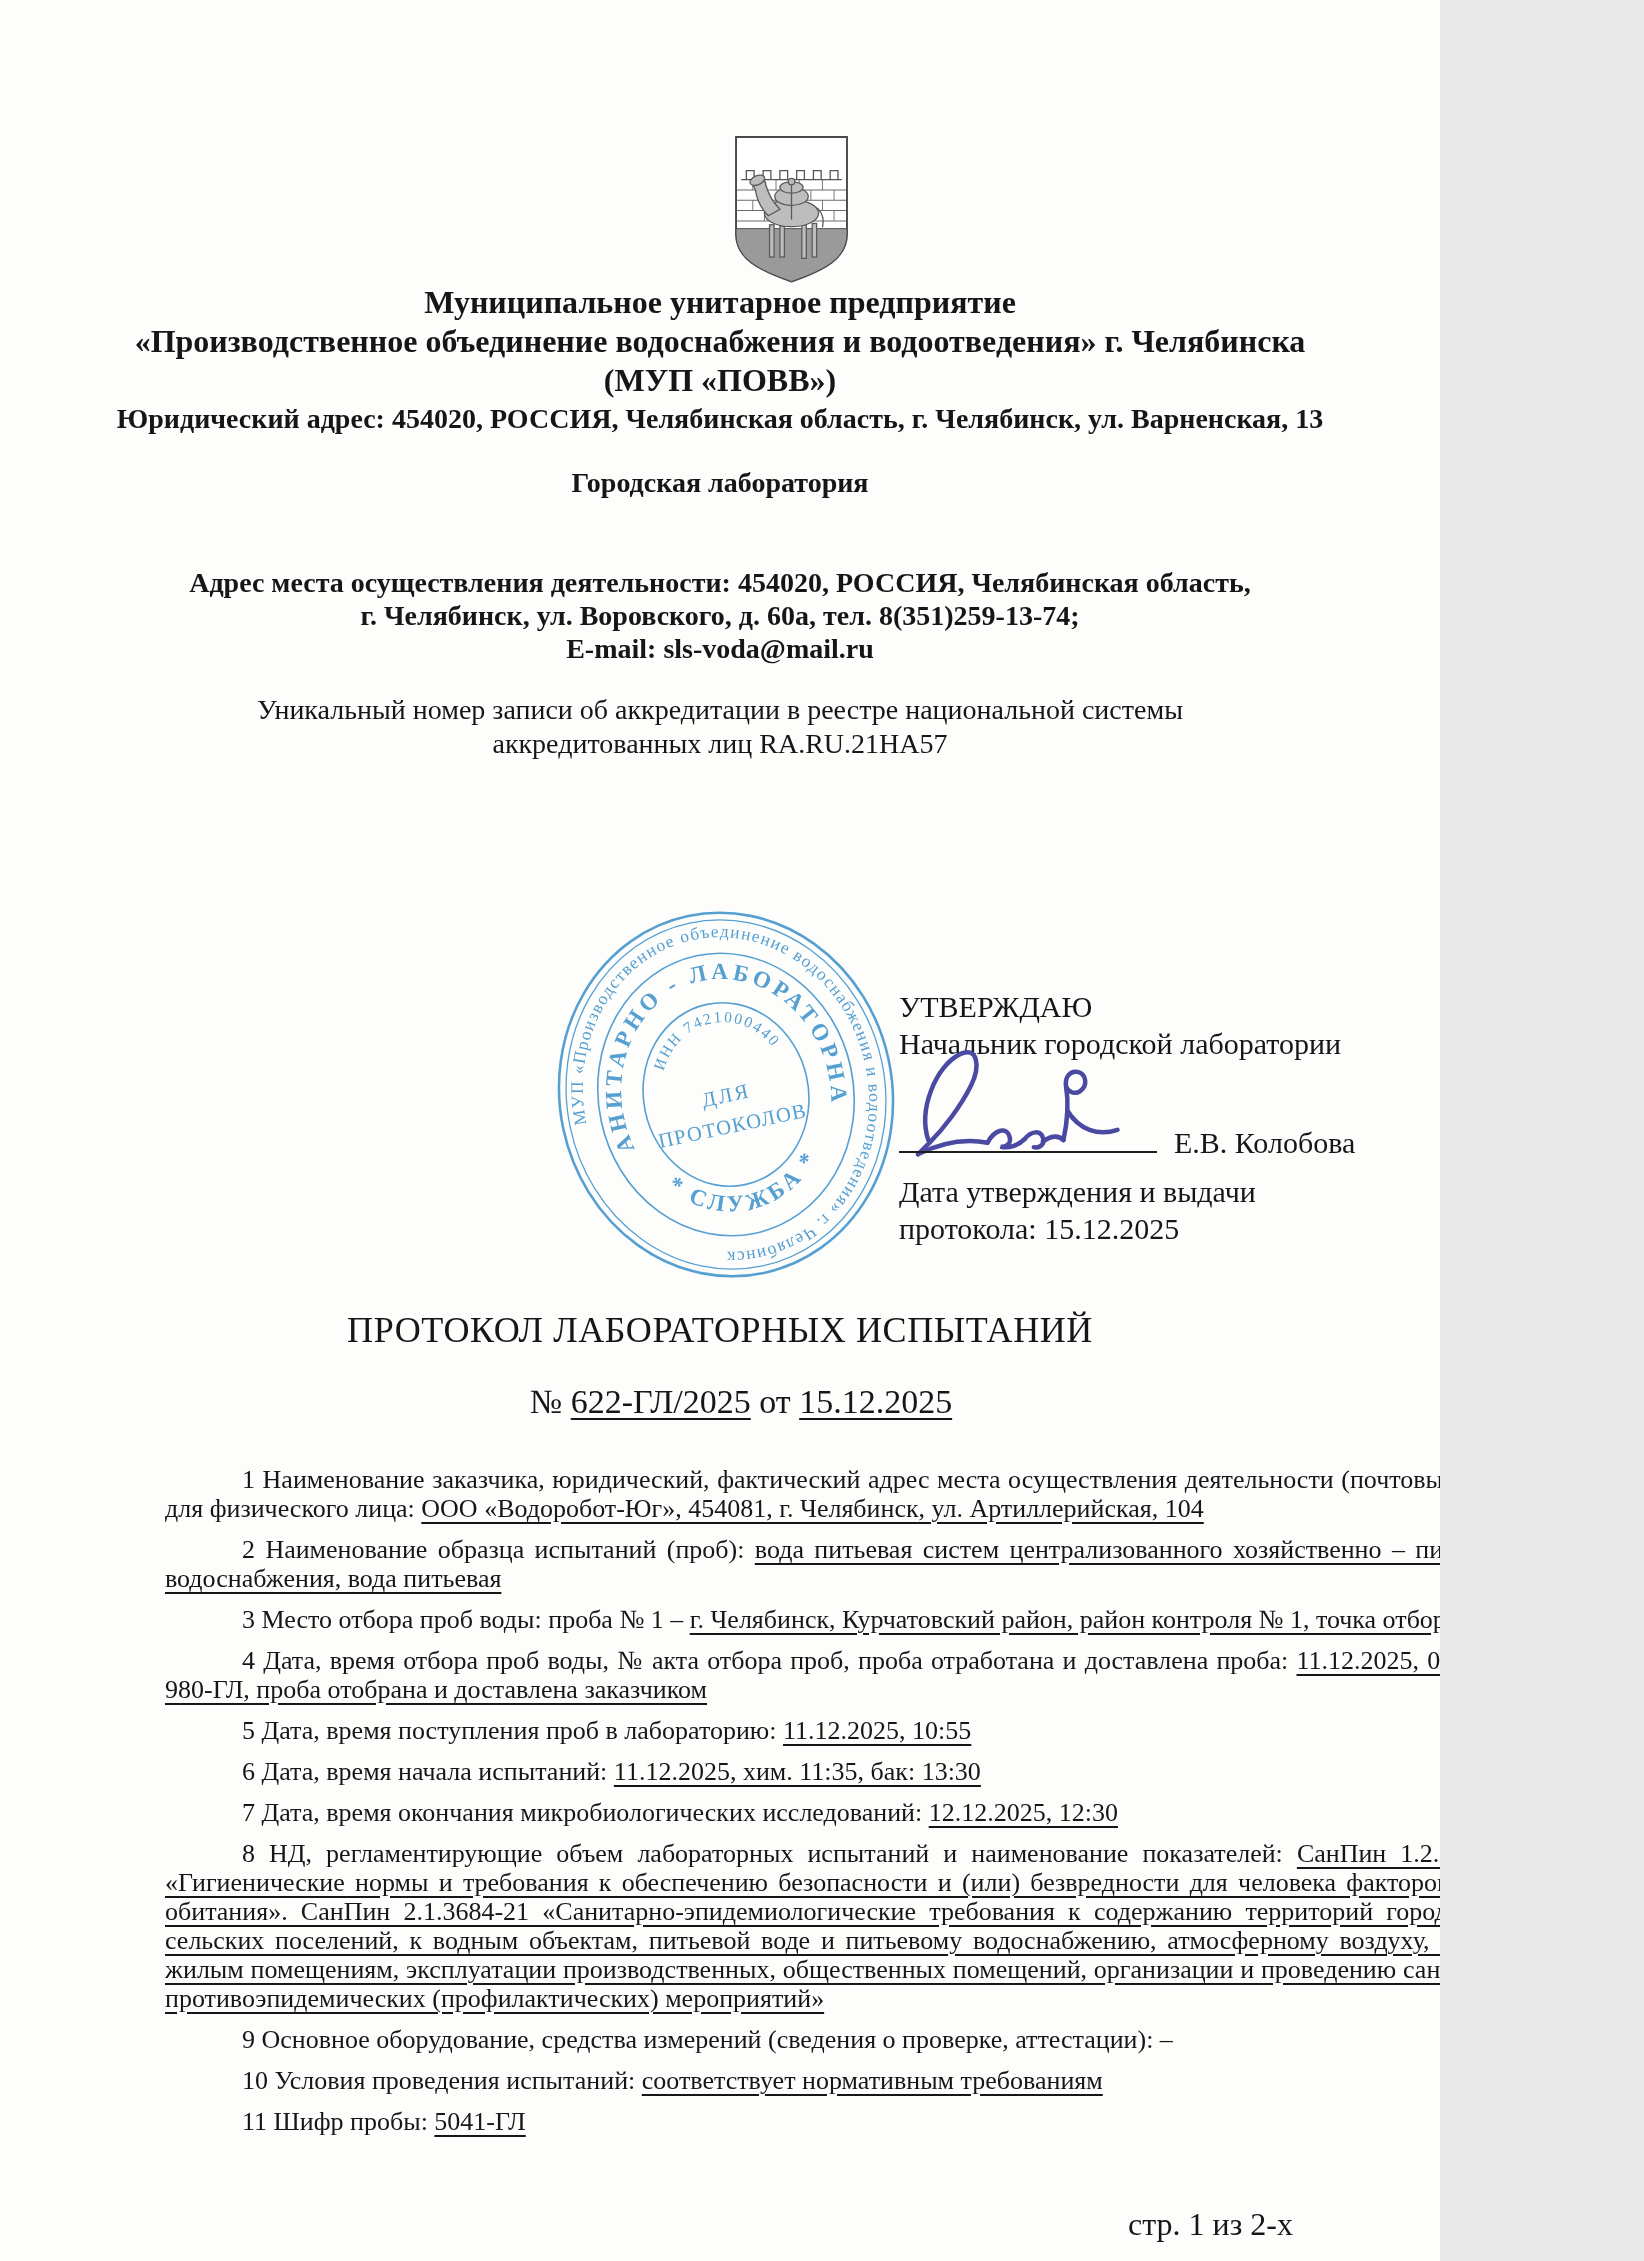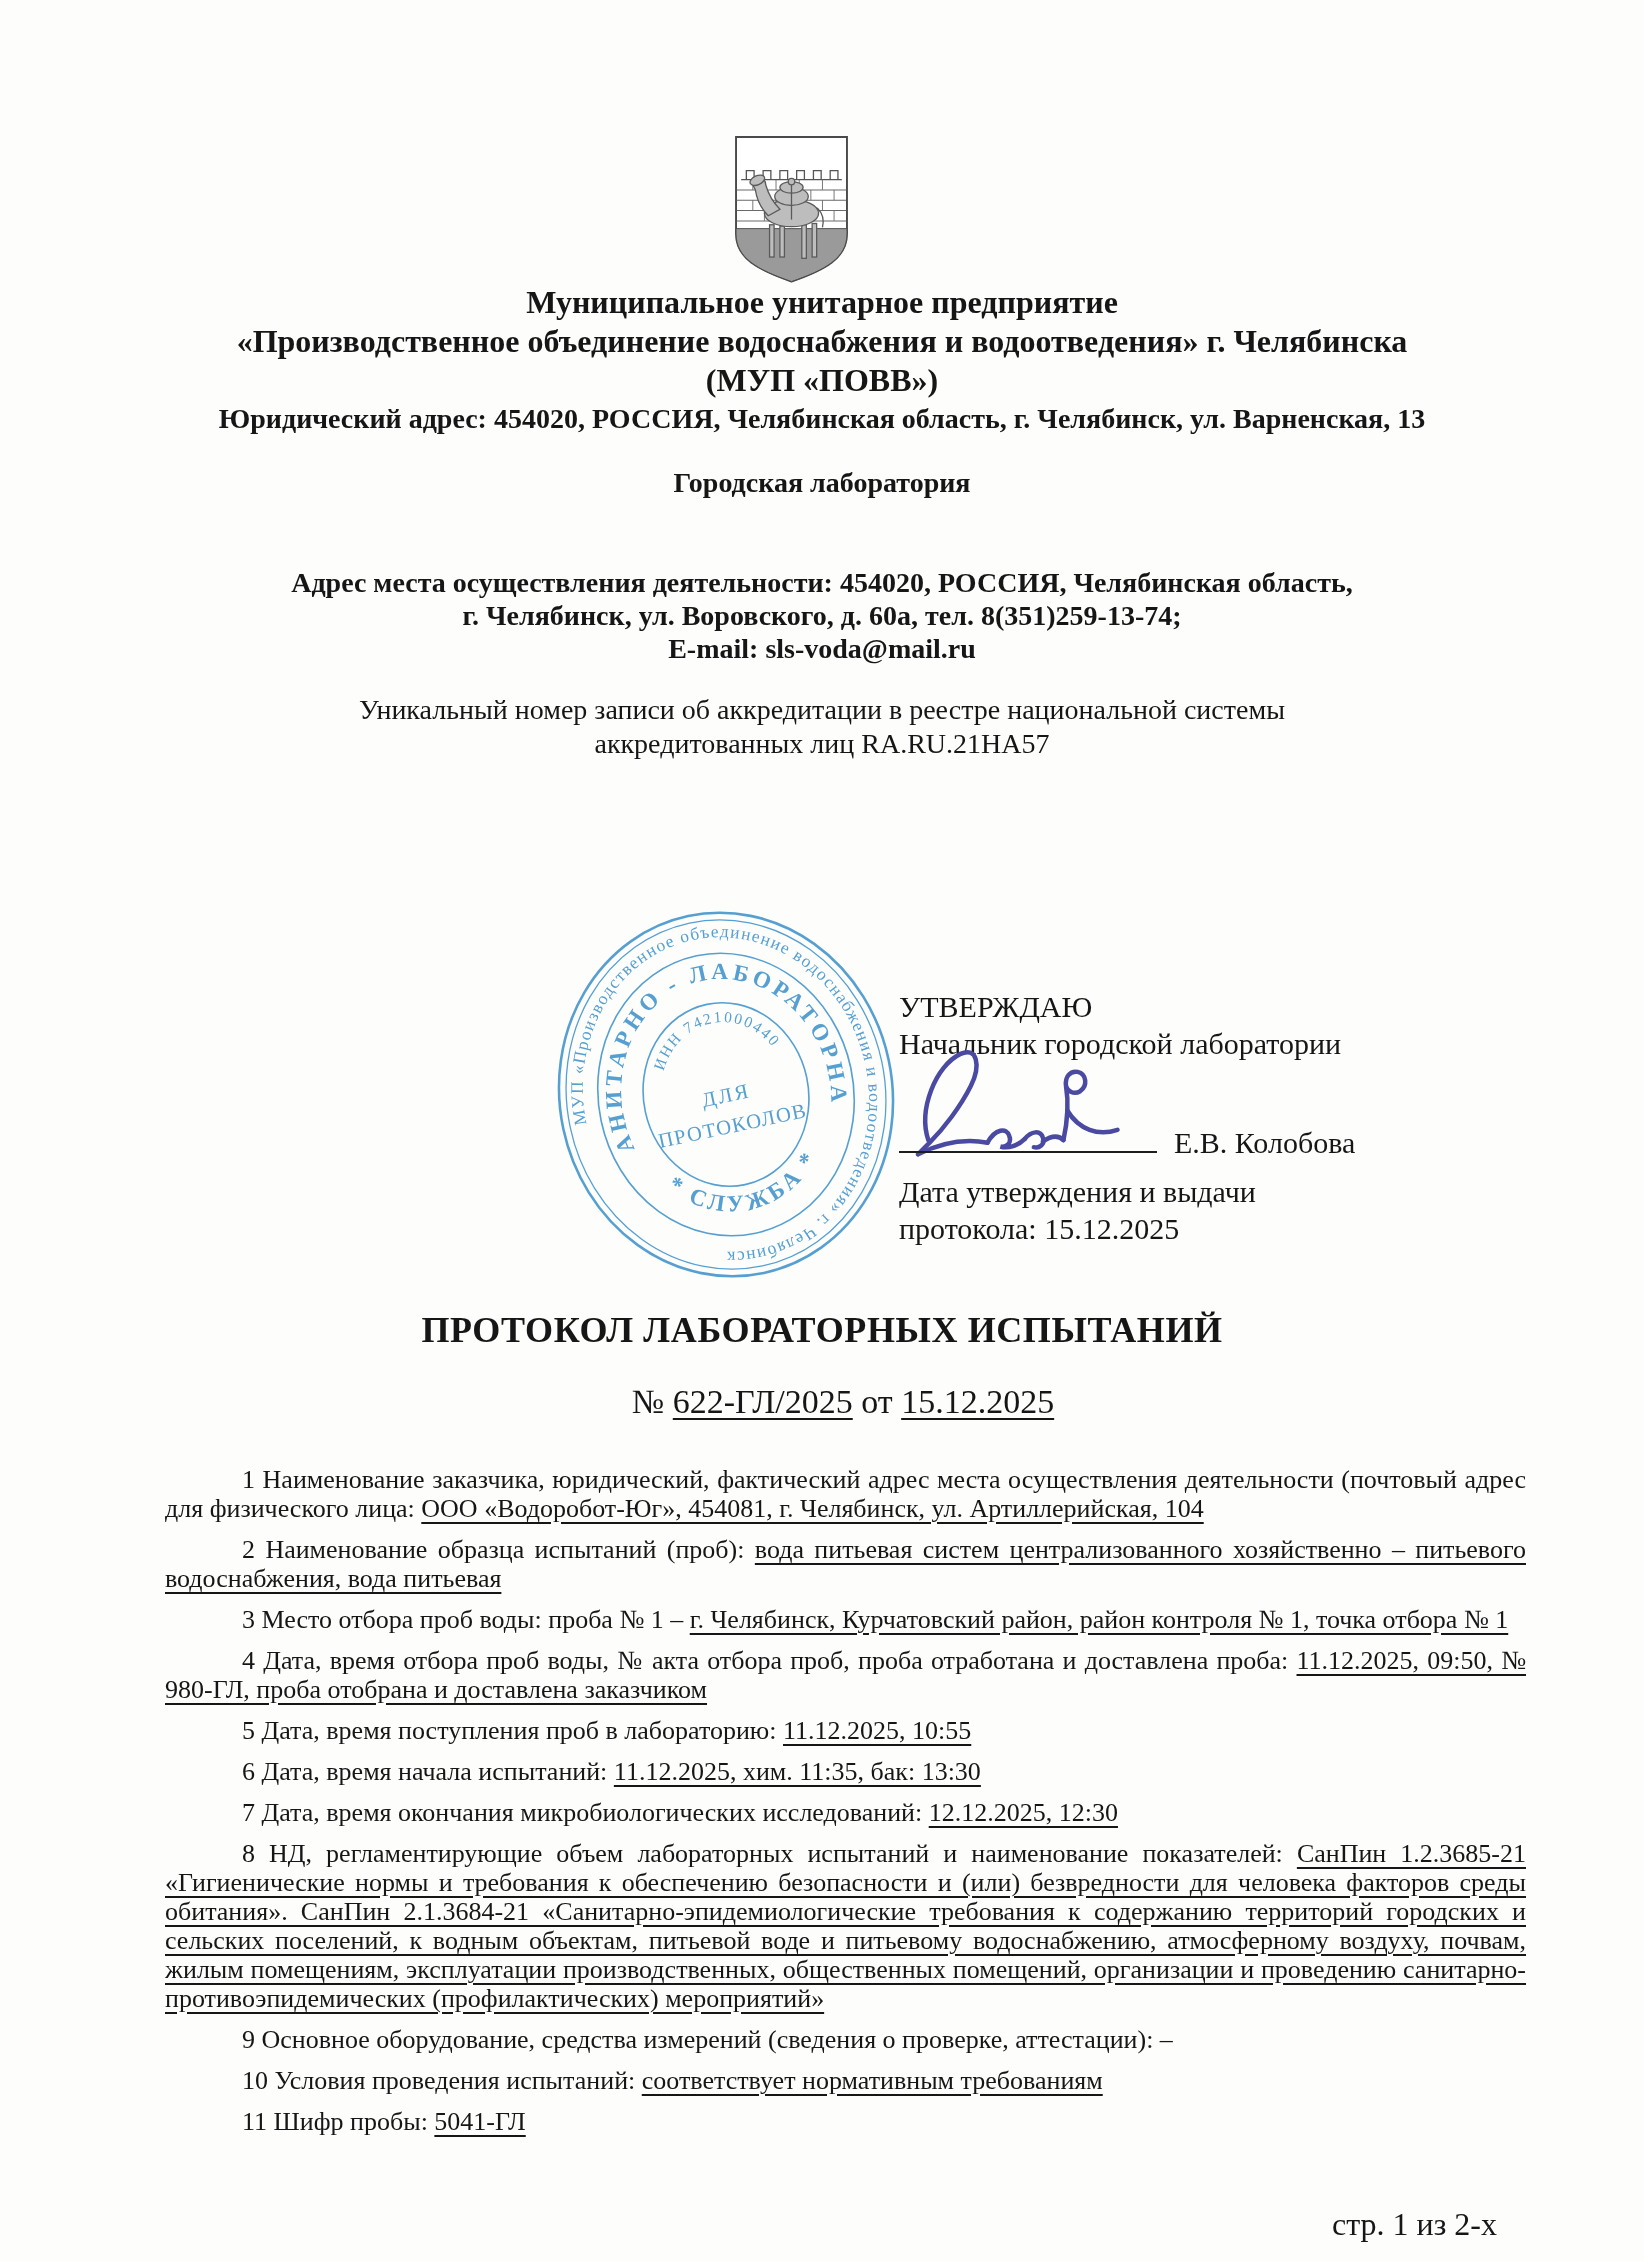--- a/index.html
+++ b/index.html
@@ -2,21 +2,21 @@
 <html style="font-size:10.3px"><head>
 <meta charset="utf-8">
 <style>
   html,body{margin:0;padding:0;}
   body{
     width:1644px;height:2261px;
     background:#e9e9e9;
     font-family:"Liberation Serif","DejaVu Serif",serif;
   }
   .page{
-    position:relative;width:1644px;height:2261px;
+    position:relative;width:1440px;height:2261px;
     background:#fdfdfc;color:#161616;overflow:hidden;
   }
   .center{text-align:center;}
   .abs{position:absolute;left:0;right:0;}
   
   .crest{position:absolute;left:727px;top:129px;width:129px;height:158px;}
   .org-block{top:283px;font-size:32px;font-weight:bold;line-height:39px;}
   .legal-line{top:403px;font-size:28px;font-weight:bold;}
   .svc-block{top:466px;font-size:28px;font-weight:bold;line-height:33px;}
   .addr-block{top:566px;font-size:28px;font-weight:bold;line-height:33px;}
@@ -26,21 +26,21 @@
   .stamp text{font-family:"Liberation Serif","DejaVu Serif",serif;}
   
   .approve{position:absolute;left:899px;top:948px;width:618px;font-size:30px;margin-top:40px;}
   .approve-line{line-height:37px;}
   .sig-row{position:relative;height:111px;}
   .sig-svg{position:absolute;left:6.4px;top:-30px;width:277px;height:148px;}
   .sig-bottom{position:absolute;left:0;bottom:13px;white-space:nowrap;text-align:center;}
   .sig-line{display:inline-block;width:258px;border-bottom:2.6px solid #1d1d1d;height:26px;}
   .sig-name{padding-left:17px;}
   
-  .title{top:1309px;font-size:36px;font-weight:bold;letter-spacing:0.6px;}
+  .title{top:1309px;font-size:36px;font-weight:normal;letter-spacing:0.6px;}
   .proto-no{top:1383px;font-size:34px;padding-left:42px;}
   .u{text-decoration:underline;text-decoration-thickness:1.9px;text-underline-offset:5.2px;}
   
   .items{position:absolute;left:153px;top:1453px;width:1385px;font-size:26px;line-height:29px;text-align:justify;}
   .items p{margin:12px;text-indent:77px;}
   
   .footer{top:2158px;right:147px;left:auto;position:absolute;font-size:32px;margin-top:48px;}
 </style>
 </head>
 <body>

